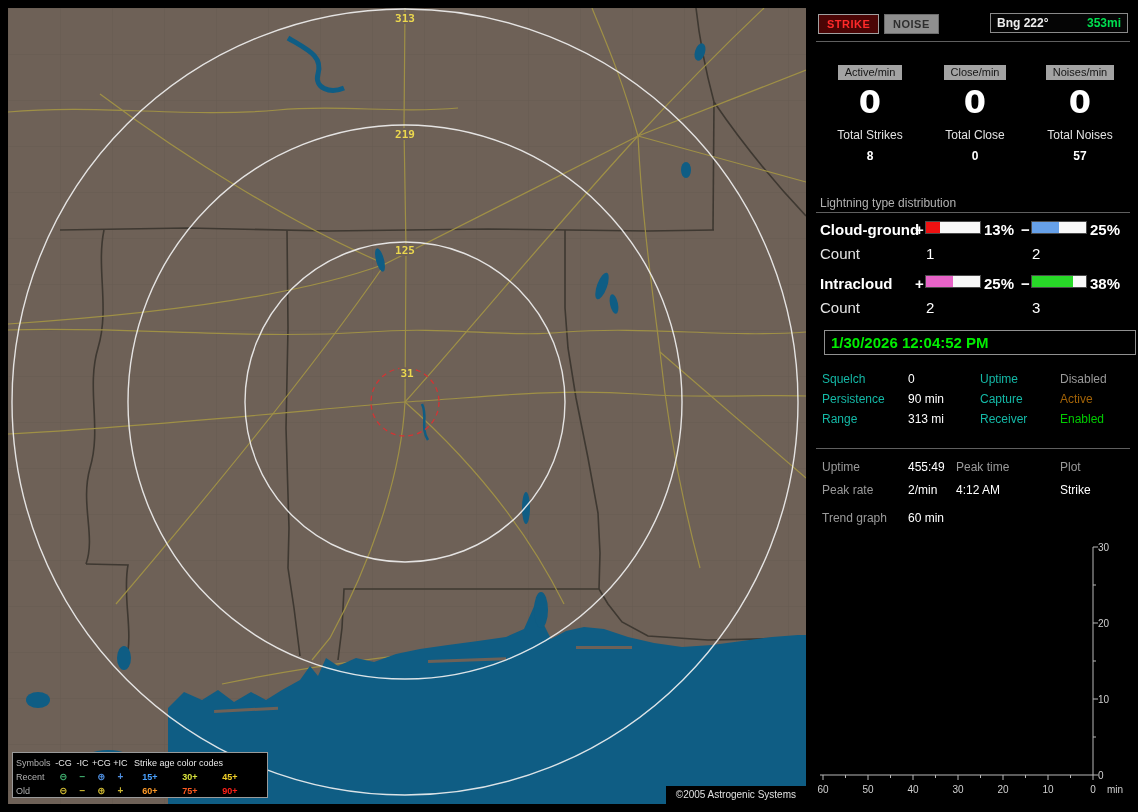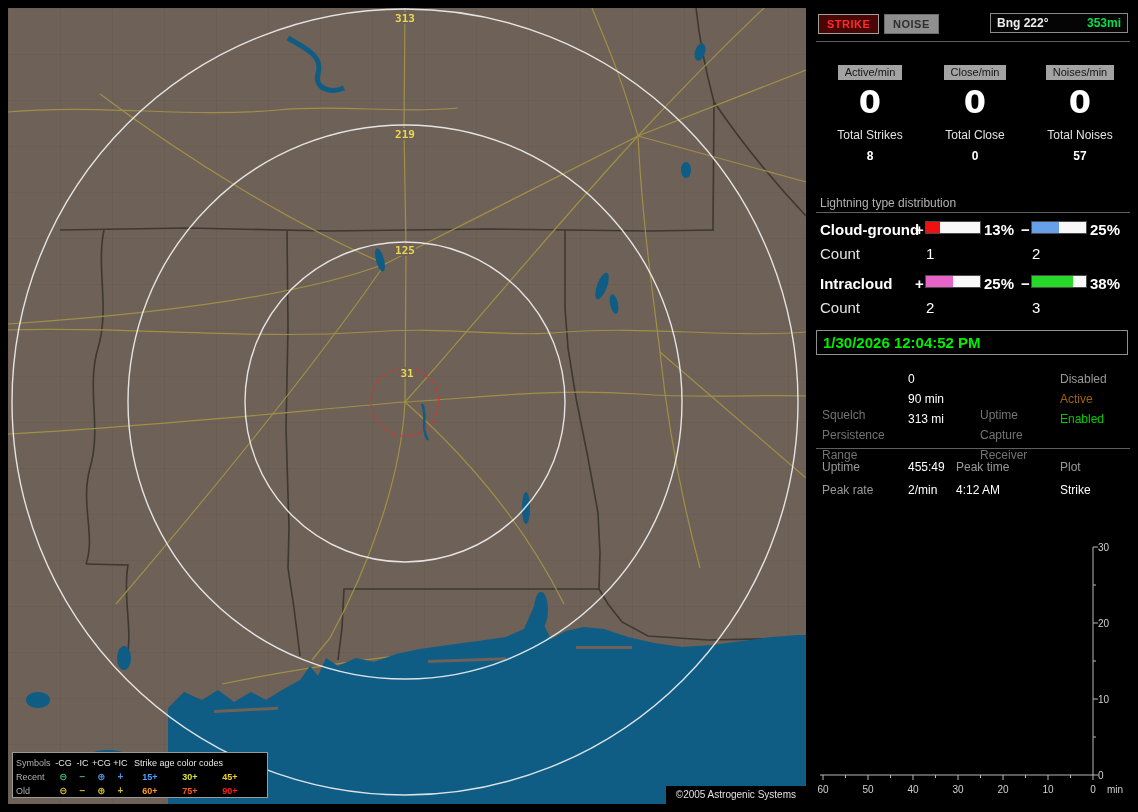--- a/index.html
+++ b/index.html
@@ -54,21 +54,21 @@
   .dcount-label{color:#e4e4e4;}
   .dval{color:#fff;}
   #tsbox{
     position:absolute;left:0;top:322px;width:312px;border:1px solid #909090;background:#000;
     padding:3px 6px;font-size:15px;font-weight:bold;box-sizing:border-box;
   }
   .srow,.strow{position:absolute;left:0;width:314px;height:16px;font-size:12px;}
   .srow > span,.strow > span{position:absolute;top:0;white-space:nowrap;}
   .c1{left:6px;}.c2{left:92px;}.c3{left:164px;}.c4{left:244px;}
   .stc3{left:140px;}
-  .lab{color:#737373;margin-top:36px;}
+  .lab{color:#14b8a6;}
   .val{color:#fff;}
   .glab{color:#9a9a9a;}
   #trend-chart{position:absolute;left:0;top:524px;}
 </style>
 </head>
 <body>
 
 <div id="app">
 
   <div id="map">
@@ -247,21 +247,21 @@
           <span class="dfill" style="width: 76%; background: rgb(40, 216, 40);"></span>
         </span>
       <span class="dpct" style="left:274px">38%</span>
     </div>
     <div class="drow" style="top:291px">
       <span class="dcount-label" style="left:4px">Count</span>
       <span class="dval" style="left:110px">2</span>
       <span class="dval" style="left:216px">3</span>
     </div>
 
-    <div id="tsbox" style="color: rgb(0, 238, 0);">1/30/2026 12:04:52 PM</div>
+    <div id="tsbox" style="color: rgb(0, 238, 0); margin-left: 8px;">1/30/2026 12:04:52 PM</div>
 
     <div class="srow" style="top:364px">
       <span class="c1 lab">Squelch</span>
       <span class="c2 val">0</span>
       <span class="c3 lab">Uptime</span>
       <span class="c4" style="color: rgb(154, 154, 154);">Disabled</span>
     </div>
     <div class="srow" style="top:384px">
       <span class="c1 lab">Persistence</span>
       <span class="c2 val">90 min</span>
@@ -281,20 +281,24 @@
       <span class="c1 glab">Uptime</span>
       <span class="c2 val">455:49</span>
       <span class="stc3 glab">Peak time</span>
       <span class="c4 glab">Plot</span>
     </div>
     <div class="strow" style="top:475px">
       <span class="c1 glab">Peak rate</span>
       <span class="c2 val">2/min</span>
       <span class="stc3 val">4:12 AM</span>
       <span class="c4 val">Strike</span>
+    </div>
+    <div class="strow" style="top:503px">
+      <span class="c1 glab">Trend graph</span>
+      <span class="c2 val">60 min</span>
     </div>
 
     <svg id="trend-chart" width="314" height="268" viewBox="0 0 314 268">
       <g stroke="#b8b8b8" stroke-width="1" fill="none">
         <path d="M277 15 V243 M4 243 H277"></path>
         <path d="M7 243 v5 M52 243 v5 M97 243 v5 M142 243 v5 M187 243 v5 M232 243 v5 M277 243 v5"></path>
         <path d="M29.5 243 v3 M74.5 243 v3 M119.5 243 v3 M164.5 243 v3 M209.5 243 v3 M254.5 243 v3"></path>
         <path d="M277 15 h5 M277 91 h5 M277 167 h5 M277 243 h5"></path>
         <path d="M277 53 h3 M277 129 h3 M277 205 h3"></path>
       </g>

